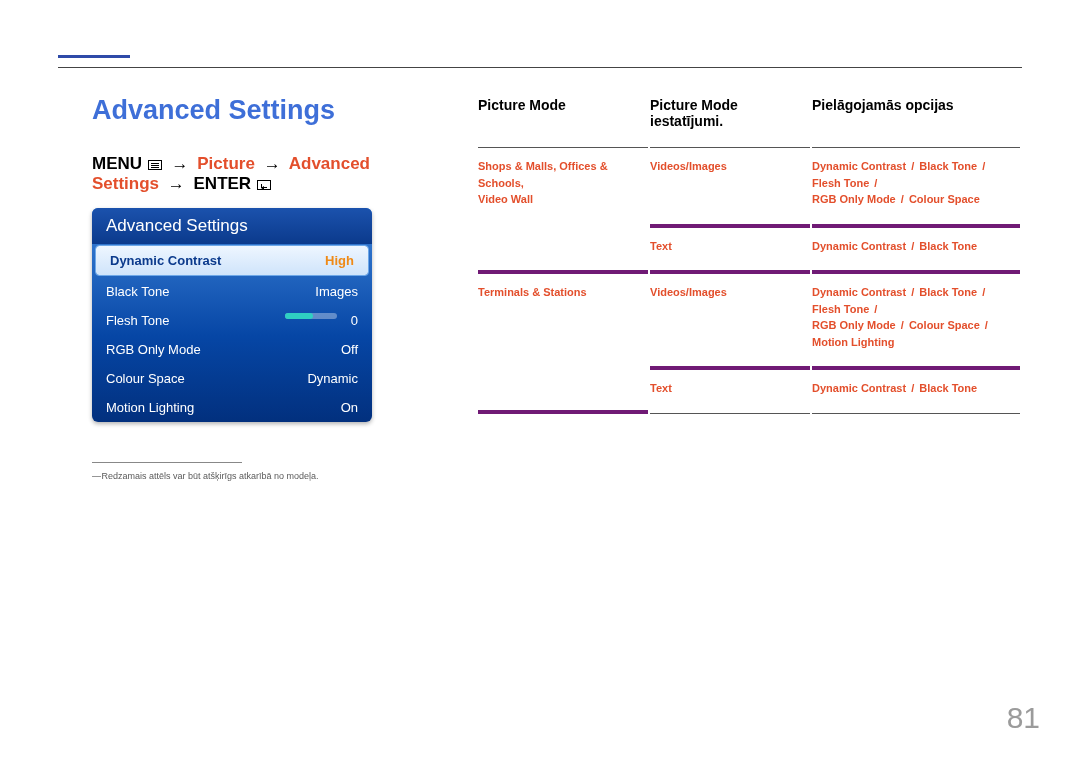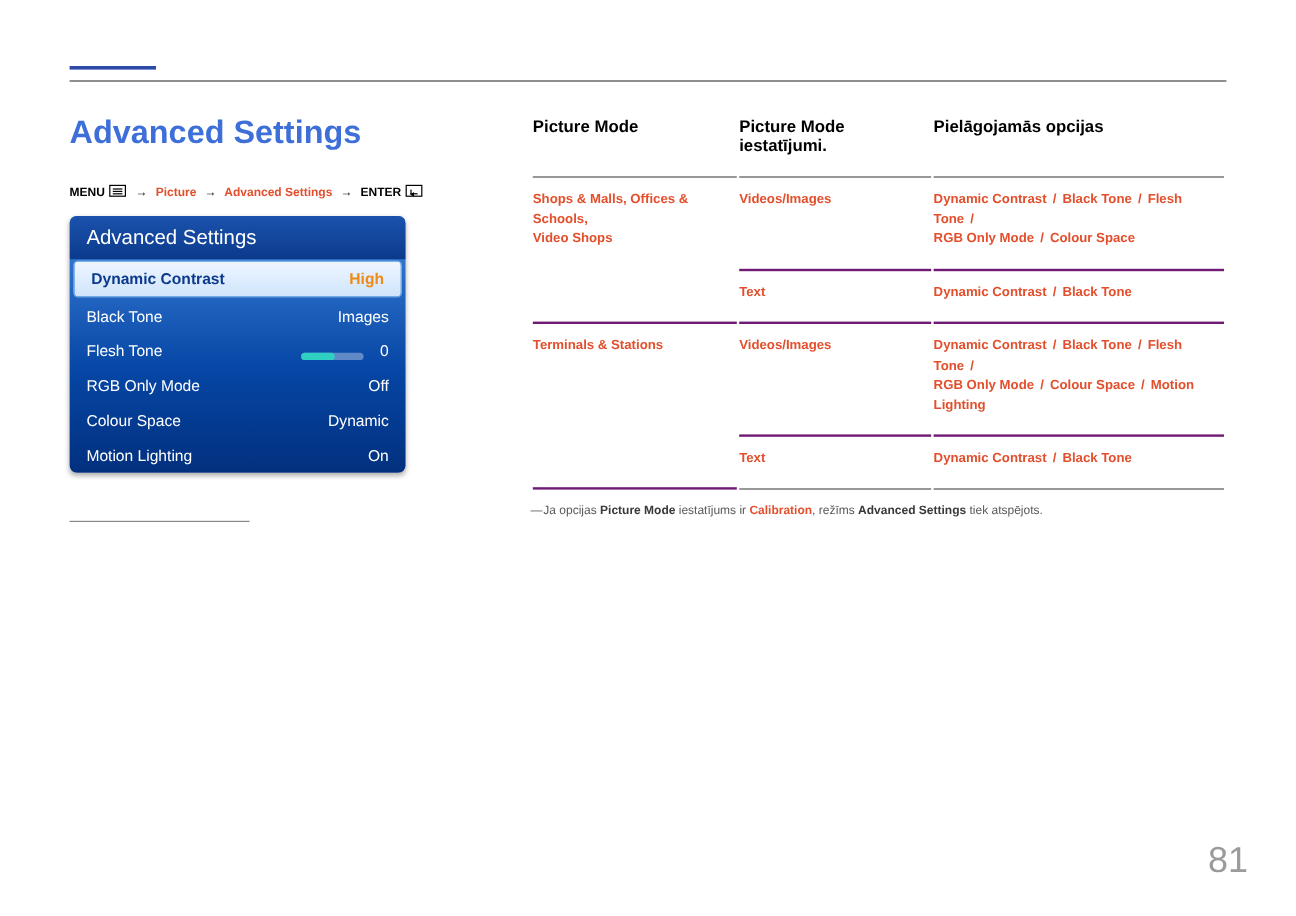--- a/index.html
+++ b/index.html
@@ -5,21 +5,21 @@
   * { box-sizing: border-box; margin: 0; padding: 0; }
   body {
     font-family: "Segoe UI", Arial, sans-serif;
     background: #fff;
     width: 1080px;
     height: 763px;
     position: relative;
     color: #000;
   }
   .page {
-    padding: 40px 58px 0 58px;
+    padding: 40px 58px 0 92px;
     position: relative;
     height: 100%;
   }
   .hr-top {
     position: absolute;
     top: 67px;
     left: 58px;
     right: 58px;
     border-top: 1px solid #444;
   }
@@ -40,21 +40,21 @@
   .col-right { flex: 1; }
 
   .h1 {
     color: #3e6fd8;
     font-size: 27px;
     font-weight: 600;
     margin-bottom: 28px;
   }
 
   .breadcrumb {
-    font-size: 10px;
+    font-size: 17px;
     font-weight: 700;
     margin-bottom: 14px;
   }
   .breadcrumb .arrow { font-weight: 700; padding: 0 4px;}
   .breadcrumb .hl { color: #e34f2c; }
   .icon-box {
     display: inline-block;
     width: 14px; height: 10px;
     border: 1px solid #000;
     vertical-align: -1px;
@@ -108,21 +108,21 @@
   }
   .osd-row.selected .val { color: #ef8a16; }
   .slider {
     width: 52px; height: 6px; background: rgba(255,255,255,.35);
     border-radius: 3px; position: relative; margin-right: 6px;
   }
   .slider::before{
     content:""; position:absolute; left:0; top:0; bottom:0; width:55%;
     background:#2fd0c2; border-radius:3px;
   }
-  .osd-row .valgroup{ display:flex; align-items:flex-end; gap:8px;}
+  .osd-row .valgroup{ display:flex; align-items:flex-start; gap:8px;}
 
   .footnote-sep{
     width: 150px; border-top:1px solid #888; margin-top: 40px; margin-bottom:8px;
   }
   .footnote{
     font-size: 9px; color:#5a5a5a;
   }
   .footnote::before{ content:"― "; letter-spacing:-2px; margin-right:2px;}
 
   
@@ -133,21 +133,21 @@
     font-weight: 700;
     padding: 0 10px 18px 0;
     vertical-align: top;
     color:#000;
     border-bottom: 1px solid #555;
   }
   .tbl td {
     padding: 8px 10px 16px 0;
     vertical-align: top;
     line-height: 1.5;
-    border-bottom: 2px solid #701a75;
+    border-bottom: 4px solid #701a75;
   }
   .tbl tr:last-child td { border-bottom: 1px solid #555; }
   .red { color: #e34f2c; font-weight: 700; }
   .sep { color: #e34f2c; font-weight:700; padding:0 2px;}
   .note {
     font-size: 10px; color:#595959; margin-top:10px;
   }
   .note::before{ content:"― "; letter-spacing:-2px; margin-right:2px;}
   .note .b { font-weight:700; color:#393939;}
   .note .r { font-weight:700; color:#e34f2c;}
@@ -220,53 +220,51 @@
             <div class="osd-row">
               <span>Motion Lighting</span>
               <span class="valgroup">
                 <span class="val">On</span>
               </span>
             </div>
           </div>
       </div>
 
       <div class="footnote-sep"></div>
+      <div class="footnote">Redzamais attēls var būt atšķirīgs atkarībā no modeļa.</div>
     </div>
 
     <div class="col-right">
       <table class="tbl">
         <thead>
           <tr>
             <th class="col1">Picture Mode</th>
             <th class="col2">Picture Mode iestatījumi.</th>
             <th class="col3">Pielāgojamās opcijas</th>
           </tr>
         </thead>
         <tbody id="tbl-body">
             <tr>
-              <td rowspan="2"><span class="red">Shops &amp; Malls, Offices &amp; Schools,</span><br><span class="red">Video Shops</span></td>
+              <td rowspan="2"><span class="red">Shops &amp; Malls, Offices &amp; Schools,</span><br><span class="red">Video Wall</span></td>
               <td><span class="red">Videos/Images</span></td>
               <td><span><span class="red">Dynamic Contrast</span><span class="sep"> / </span><span class="red">Black Tone</span><span class="sep"> / </span><span class="red">Flesh Tone</span><span class="sep"> / </span><br><span class="red">RGB Only Mode</span><span class="sep"> / </span><span class="red">Colour Space</span></span></td>
             </tr>
             <tr>
               <td><span class="red">Text</span></td>
               <td><span><span class="red">Dynamic Contrast</span><span class="sep"> / </span><span class="red">Black Tone</span></span></td>
             </tr>
             <tr>
               <td rowspan="2"><span class="red">Terminals &amp; Stations</span></td>
               <td><span class="red">Videos/Images</span></td>
               <td><span><span class="red">Dynamic Contrast</span><span class="sep"> / </span><span class="red">Black Tone</span><span class="sep"> / </span><span class="red">Flesh Tone</span><span class="sep"> / </span><br><span class="red">RGB Only Mode</span><span class="sep"> / </span><span class="red">Colour Space</span><span class="sep"> / </span><span class="red">Motion Lighting</span></span></td>
             </tr>
             <tr>
               <td><span class="red">Text</span></td>
               <td><span><span class="red">Dynamic Contrast</span><span class="sep"> / </span><span class="red">Black Tone</span></span></td>
             </tr>
           </tbody>
       </table>
 
-      <div class="note">
-        <span>Ja opcijas </span><span class="b">Picture Mode</span><span> iestatījums ir </span><span class="r">Calibration</span><span>, režīms </span><span class="b">Advanced Settings</span><span> tiek atspējots.</span>
-      </div>
     </div>
   </div>
 
   <div class="page-num">81</div>
 </div>
 
 </body></html>

